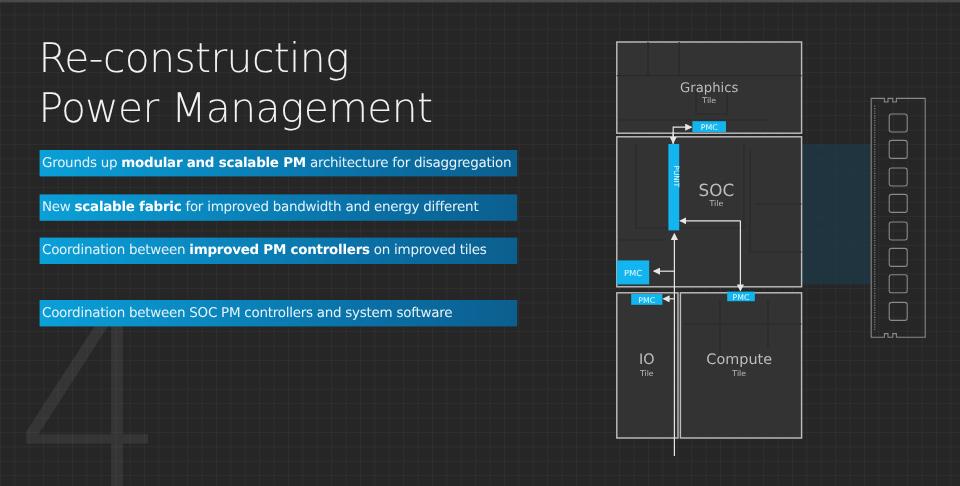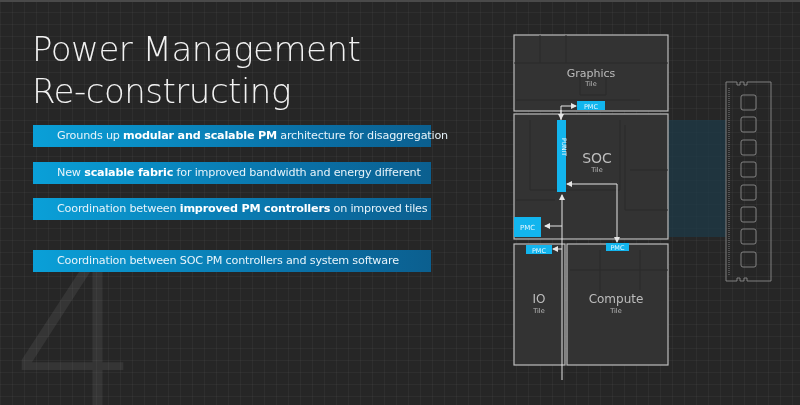--- a/index.html
+++ b/index.html
@@ -6,35 +6,35 @@
     body { width:800px; height:405px; background:#2b2b2b; overflow:hidden; position:relative; font-family:"DejaVu Sans", sans-serif; }
     .slide { position:absolute; left:0; top:0; width:800px; height:405px; background:#262626;
       background-image:
         linear-gradient(to right, rgba(255,255,255,0.035) 1px, transparent 1px),
         linear-gradient(to bottom, rgba(255,255,255,0.035) 1px, transparent 1px);
       background-size: 12px 12px; }
     .topline { position:absolute; left:0; top:0; width:800px; height:2px; background:#4a4a4a; }
     .bignum { position:absolute; left:12px; top:240px; font-size:200px; line-height:1; color:rgba(255,255,255,0.07); font-family:"DejaVu Sans", sans-serif; font-weight:300; }
     .title { position:absolute; left:32px; top:28px; color:#f2f2f2; font-size:34px; line-height:42px; font-weight:300; letter-spacing:-0.5px; }
     .bar { position:absolute; left:33px; width:398px; height:22px; background:linear-gradient(to right,#0aa0d8,#0a6fa5 70%,#0b5f8f);
-      color:#e6f3fa; font-size:11.2px; line-height:22px; padding-left:24px; box-sizing:border-box; white-space:nowrap; letter-spacing:-0.2px; }
+      color:#e6f3fa; font-size:11.2px; line-height:22px; padding-left:2px; box-sizing:border-box; white-space:nowrap; letter-spacing:-0.2px; }
     .bar b { color:#fff; font-weight:bold; }
     .diagram { position:absolute; left:0; top:0; width:800px; height:405px; }
     .lbl { fill:#bdbdbd; font-family:"DejaVu Sans", sans-serif; }
   </style>
 </head>
 <body>
 
 <div class="slide"></div>
 <div class="topline"></div>
 <div class="bignum">4</div>
 
 <div class="title">
+  <div>Re-constructing</div>
   <div>Power Management</div>
-  <div>Re-constructing</div>
 </div>
 
 <div class="bar" style="top:125px"><span>Grounds up </span><b>modular and scalable PM</b><span> architecture for disaggregation</span></div>
 <div class="bar" style="top:162px"><span>New </span><b>scalable fabric</b><span> for improved bandwidth and energy different</span></div>
 <div class="bar" style="top:198px"><span>Coordination between </span><b>improved PM controllers</b><span> on improved tiles</span></div>
 <div class="bar" style="top:250px"><span>Coordination between SOC PM controllers and system software</span><b></b><span></span></div>
 
 <svg class="diagram" width="800" height="405" viewBox="0 0 800 405">
   <defs>
     <marker id="arr" markerWidth="6" markerHeight="6" refX="5" refY="3" orient="auto">

